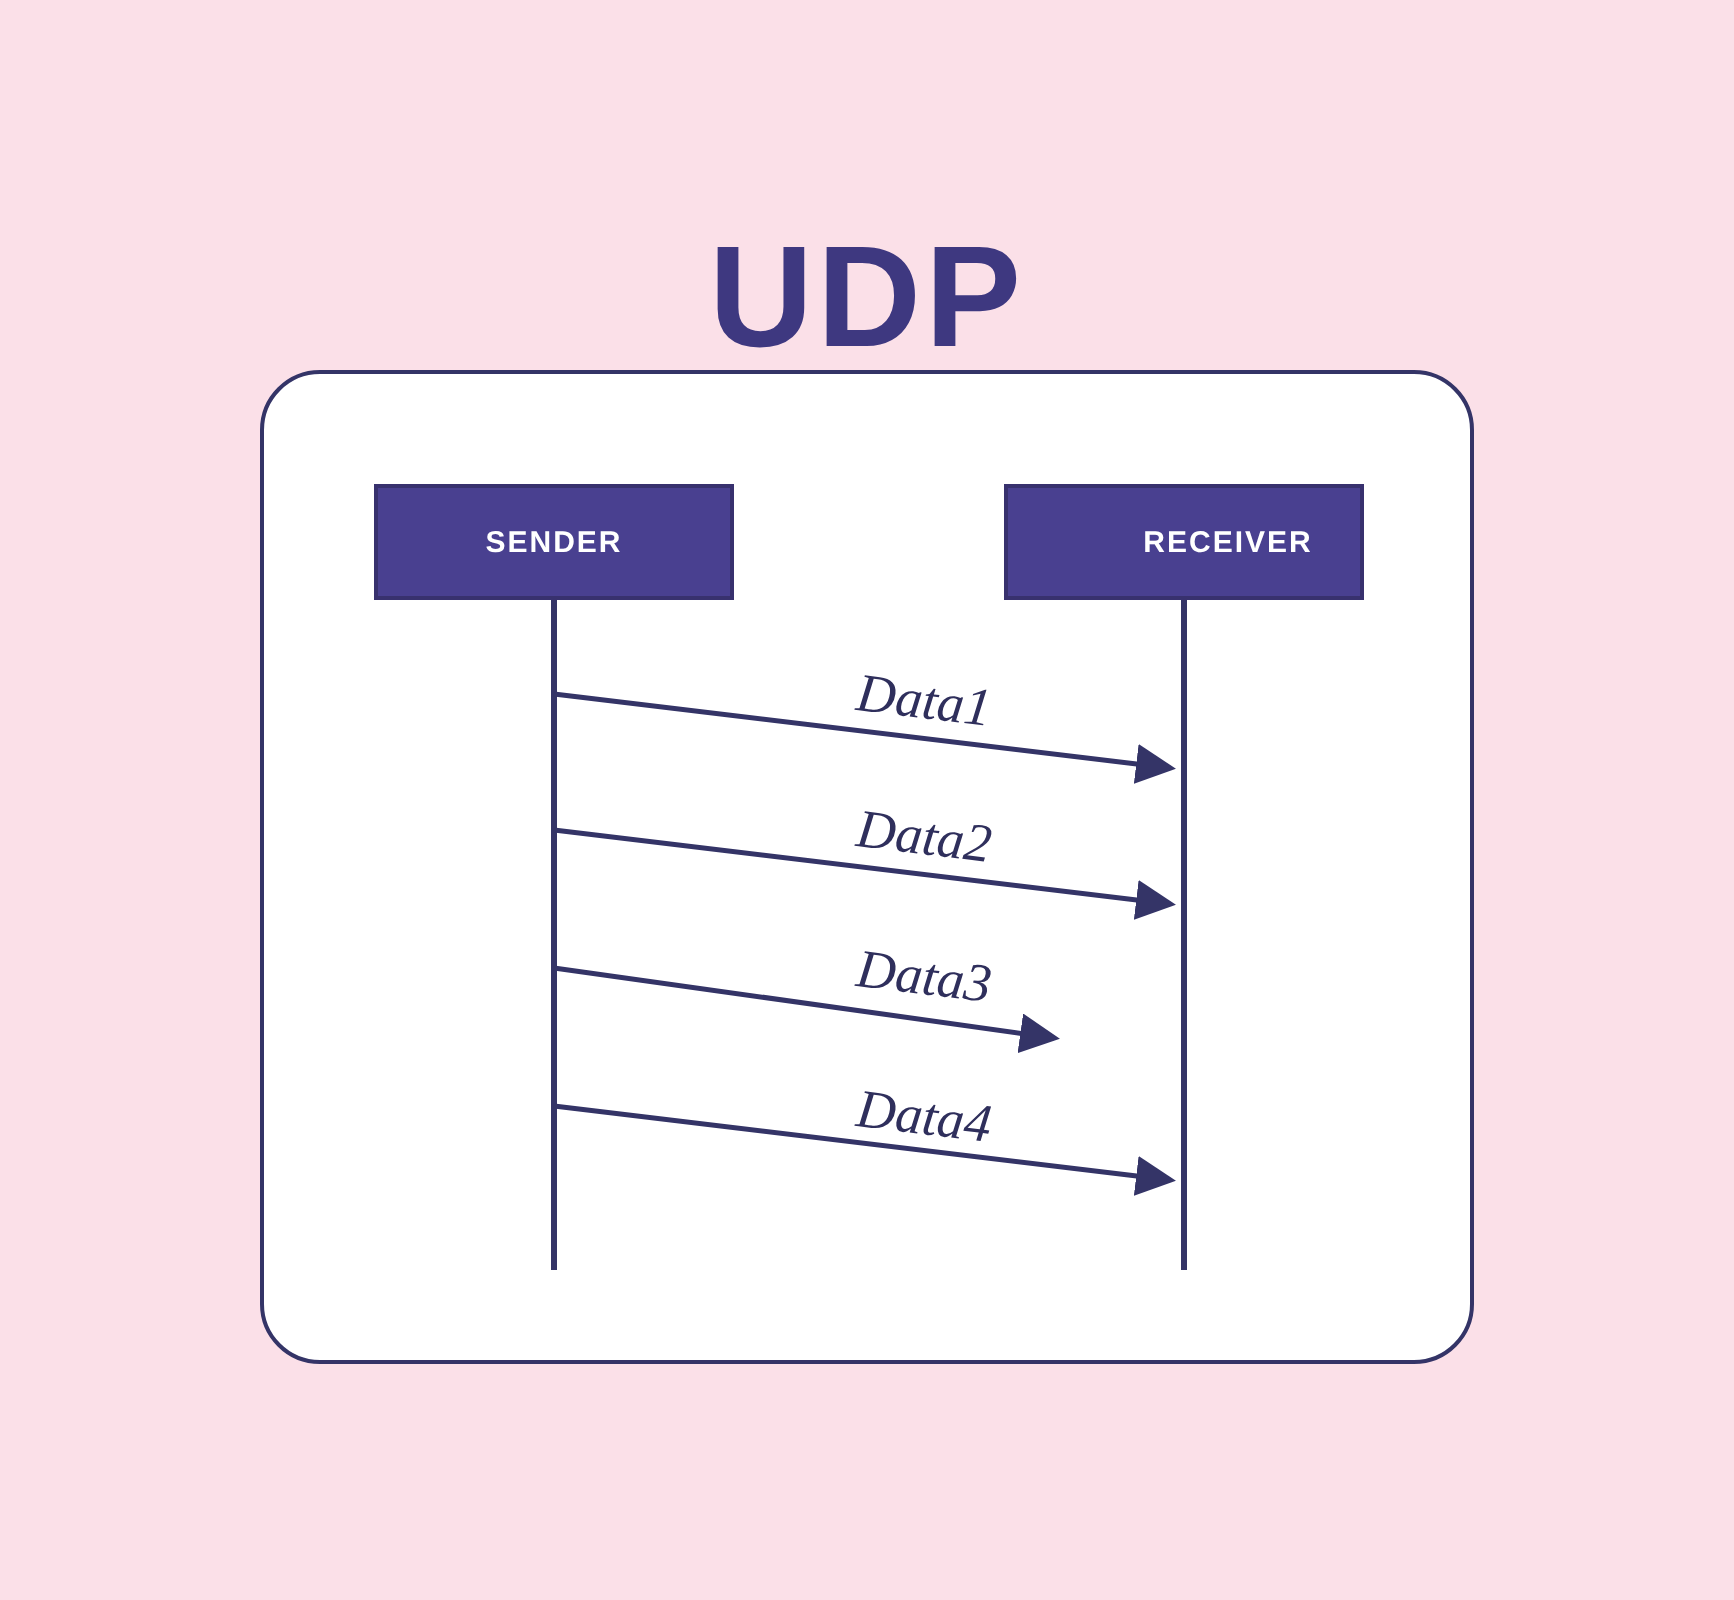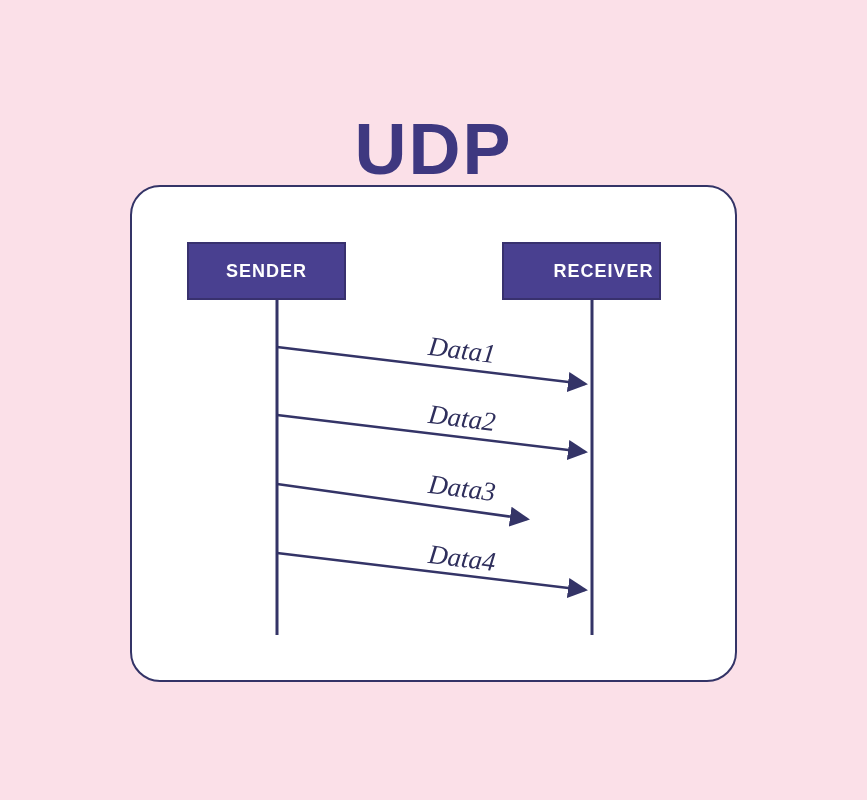--- a/index.html
+++ b/index.html
@@ -34,30 +34,30 @@
     width: 607px;
     height: 497px;
     background: #FFFFFF;
     border: 2px solid #343467;
     border-radius: 30px;
     box-sizing: border-box;
   }
   .actor {
     position: absolute;
     top: 55px;
-    width: 159px;
+    width: 180px;
     height: 58px;
     background: #494090;
     border: 2px solid #38316E;
     box-sizing: border-box;
     display: flex;
     align-items: center;
     justify-content: center;
     color: #FFFFFF;
-    font-size: 18px;
+    font-size: 15px;
     font-weight: 700;
     letter-spacing: 1px;
   }
   .actor.sender   { left: 55px; }
   .actor.receiver { left: 370px; padding-left: 44px; }
   .diagram-svg {
     position: absolute;
     left: 0;
     top: 0;
     width: 607px;

